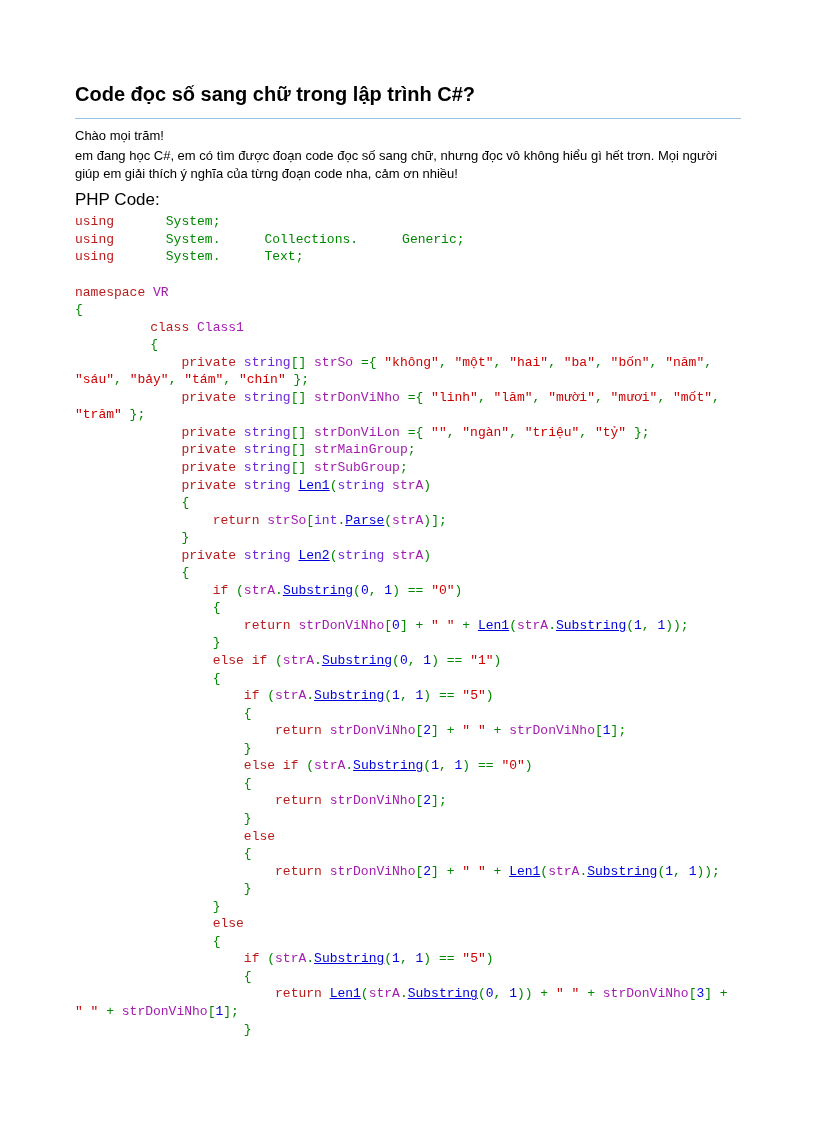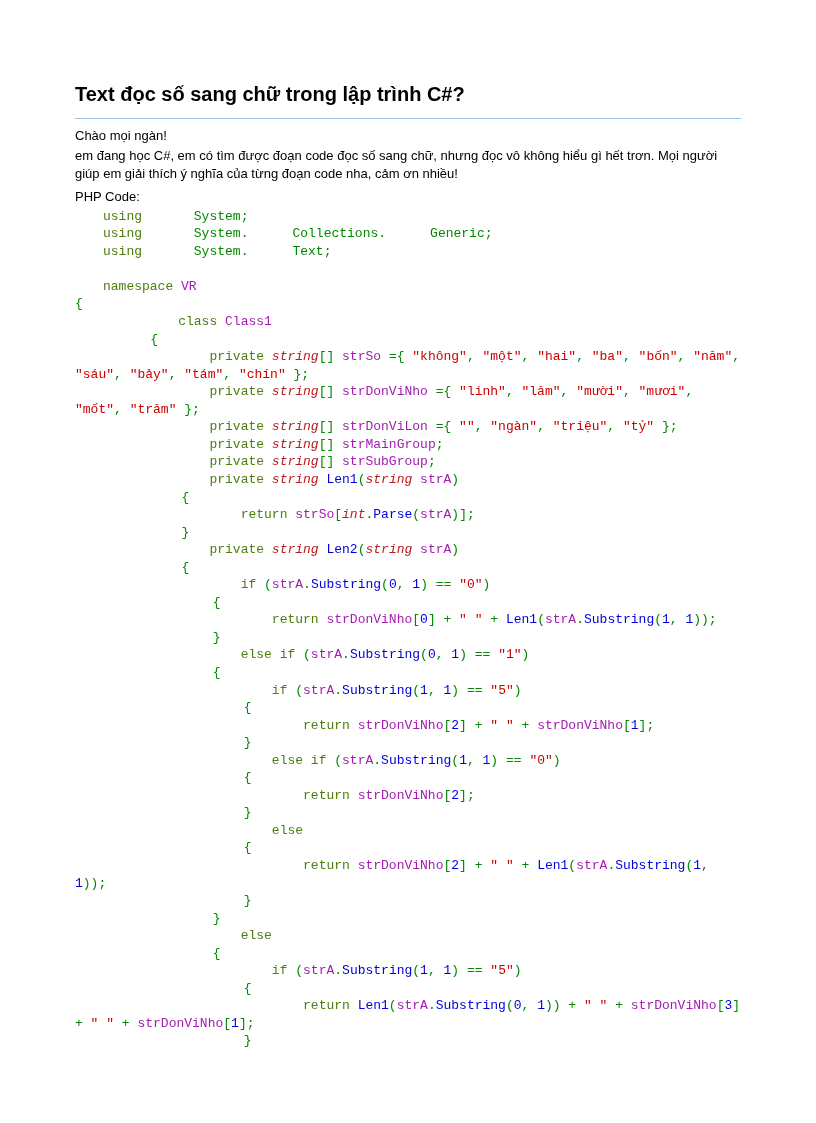--- a/index.html
+++ b/index.html
@@ -22,44 +22,44 @@
     border: none;
     border-top: 1px solid #99c2e8;
     margin: 6px 0 8px 0;
   }
   .intro {
     font-size: 13px;
     color: #000;
     margin-bottom: 2px;
   }
   .phplabel {
-    font-size: 13px;
+    font-size: 17px;
     color: #000;
     margin-top: 4px;
     margin-bottom: 2px;
   }
   .code {
     font-family: "Courier New", monospace;
     font-size: 13px;
     white-space: pre-wrap;
     word-wrap: break-word;
     line-height: 1.35;
   }
-  .kw  { color: #4d7c0f; margin-left: 28px; }
-  .typ { color: #b91c1c; font-style: italic; }
+  .kw  { color: #b91c1c; }
+  .typ { color: #6d28d9; }
   .pl  { color: #008800; margin-left: 44px; }
   .id  { color: #a21caf; }
-  .mth { color: #0000dd; }
+  .mth { color: #0000dd; text-decoration: underline; }
   .str { color: #cc0000; }
   .num { color: #0000dd; }
   .op  { color: #008800; }
 </style>
 </head>
 <body>
 
-<h1>Text đọc số sang chữ trong lập trình C#?</h1>
+<h1>Code đọc số sang chữ trong lập trình C#?</h1>
 <hr class="sep">
 
-<div class="intro">Chào mọi ngàn!</div>
+<div class="intro">Chào mọi trăm!</div>
 <div class="intro">em đang học C#, em có tìm được đoạn code đọc số sang chữ, nhưng đọc vô không hiểu gì hết trơn. Mọi người giúp em giải thích ý nghĩa của từng đoạn code nha, cảm ơn nhiều!</div>
 <div class="phplabel">PHP Code:</div>
 
 <div class="code" id="code-block"><div><span class="kw">using</span><span class="pl"> System</span><span class="op">;</span></div><div><span class="kw">using</span><span class="pl"> System</span><span class="op">.</span><span class="pl">Collections</span><span class="op">.</span><span class="pl">Generic</span><span class="op">;</span></div><div><span class="kw">using</span><span class="pl"> System</span><span class="op">.</span><span class="pl">Text</span><span class="op">;</span></div><div>&nbsp;</div><div><span class="kw">namespace </span><span class="id">VR</span></div><div><span class="op">{</span></div><div><span class="pl">    </span><span class="kw">class </span><span class="id">Class1</span></div><div><span class="pl">    </span><span class="op">{</span></div><div><span class="pl">        </span><span class="kw">private </span><span class="typ">string</span><span class="op">[] </span><span class="id">strSo </span><span class="op">={ </span><span class="str">"không"</span><span class="op">, </span><span class="str">"một"</span><span class="op">, </span><span class="str">"hai"</span><span class="op">, </span><span class="str">"ba"</span><span class="op">, </span><span class="str">"bốn"</span><span class="op">, </span><span class="str">"năm"</span><span class="op">, </span><span class="str">"sáu"</span><span class="op">, </span><span class="str">"bảy"</span><span class="op">, </span><span class="str">"tám"</span><span class="op">, </span><span class="str">"chín"</span><span class="op"> };</span></div><div><span class="pl">        </span><span class="kw">private </span><span class="typ">string</span><span class="op">[] </span><span class="id">strDonViNho </span><span class="op">={ </span><span class="str">"linh"</span><span class="op">, </span><span class="str">"lăm"</span><span class="op">, </span><span class="str">"mười"</span><span class="op">, </span><span class="str">"mươi"</span><span class="op">, </span><span class="str">"mốt"</span><span class="op">, </span><span class="str">"trăm"</span><span class="op"> };</span></div><div><span class="pl">        </span><span class="kw">private </span><span class="typ">string</span><span class="op">[] </span><span class="id">strDonViLon </span><span class="op">={ </span><span class="str">""</span><span class="op">, </span><span class="str">"ngàn"</span><span class="op">, </span><span class="str">"triệu"</span><span class="op">, </span><span class="str">"tỷ"</span><span class="op"> };</span></div><div><span class="pl">        </span><span class="kw">private </span><span class="typ">string</span><span class="op">[] </span><span class="id">strMainGroup</span><span class="op">;</span></div><div><span class="pl">        </span><span class="kw">private </span><span class="typ">string</span><span class="op">[] </span><span class="id">strSubGroup</span><span class="op">;</span></div><div><span class="pl">        </span><span class="kw">private </span><span class="typ">string </span><span class="mth">Len1</span><span class="op">(</span><span class="typ">string </span><span class="id">strA</span><span class="op">)</span></div><div><span class="pl">        </span><span class="op">{</span></div><div><span class="pl">            </span><span class="kw">return </span><span class="id">strSo</span><span class="op">[</span><span class="typ">int</span><span class="op">.</span><span class="mth">Parse</span><span class="op">(</span><span class="id">strA</span><span class="op">)];</span></div><div><span class="pl">        </span><span class="op">}</span></div><div><span class="pl">        </span><span class="kw">private </span><span class="typ">string </span><span class="mth">Len2</span><span class="op">(</span><span class="typ">string </span><span class="id">strA</span><span class="op">)</span></div><div><span class="pl">        </span><span class="op">{</span></div><div><span class="pl">            </span><span class="kw">if </span><span class="op">(</span><span class="id">strA</span><span class="op">.</span><span class="mth">Substring</span><span class="op">(</span><span class="num">0</span><span class="op">, </span><span class="num">1</span><span class="op">) == </span><span class="str">"0"</span><span class="op">)</span></div><div><span class="pl">            </span><span class="op">{</span></div><div><span class="pl">                </span><span class="kw">return </span><span class="id">strDonViNho</span><span class="op">[</span><span class="num">0</span><span class="op">] + </span><span class="str">" "</span><span class="op"> + </span><span class="mth">Len1</span><span class="op">(</span><span class="id">strA</span><span class="op">.</span><span class="mth">Substring</span><span class="op">(</span><span class="num">1</span><span class="op">, </span><span class="num">1</span><span class="op">));</span></div><div><span class="pl">            </span><span class="op">}</span></div><div><span class="pl">            </span><span class="kw">else if </span><span class="op">(</span><span class="id">strA</span><span class="op">.</span><span class="mth">Substring</span><span class="op">(</span><span class="num">0</span><span class="op">, </span><span class="num">1</span><span class="op">) == </span><span class="str">"1"</span><span class="op">)</span></div><div><span class="pl">            </span><span class="op">{</span></div><div><span class="pl">                </span><span class="kw">if </span><span class="op">(</span><span class="id">strA</span><span class="op">.</span><span class="mth">Substring</span><span class="op">(</span><span class="num">1</span><span class="op">, </span><span class="num">1</span><span class="op">) == </span><span class="str">"5"</span><span class="op">)</span></div><div><span class="pl">                </span><span class="op">{</span></div><div><span class="pl">                    </span><span class="kw">return </span><span class="id">strDonViNho</span><span class="op">[</span><span class="num">2</span><span class="op">] + </span><span class="str">" "</span><span class="op"> + </span><span class="id">strDonViNho</span><span class="op">[</span><span class="num">1</span><span class="op">];</span></div><div><span class="pl">                </span><span class="op">}</span></div><div><span class="pl">                </span><span class="kw">else if </span><span class="op">(</span><span class="id">strA</span><span class="op">.</span><span class="mth">Substring</span><span class="op">(</span><span class="num">1</span><span class="op">, </span><span class="num">1</span><span class="op">) == </span><span class="str">"0"</span><span class="op">)</span></div><div><span class="pl">                </span><span class="op">{</span></div><div><span class="pl">                    </span><span class="kw">return </span><span class="id">strDonViNho</span><span class="op">[</span><span class="num">2</span><span class="op">];</span></div><div><span class="pl">                </span><span class="op">}</span></div><div><span class="pl">                </span><span class="kw">else</span></div><div><span class="pl">                </span><span class="op">{</span></div><div><span class="pl">                    </span><span class="kw">return </span><span class="id">strDonViNho</span><span class="op">[</span><span class="num">2</span><span class="op">] + </span><span class="str">" "</span><span class="op"> + </span><span class="mth">Len1</span><span class="op">(</span><span class="id">strA</span><span class="op">.</span><span class="mth">Substring</span><span class="op">(</span><span class="num">1</span><span class="op">, </span><span class="num">1</span><span class="op">));</span></div><div><span class="pl">                </span><span class="op">}</span></div><div><span class="pl">            </span><span class="op">}</span></div><div><span class="pl">            </span><span class="kw">else</span></div><div><span class="pl">            </span><span class="op">{</span></div><div><span class="pl">                </span><span class="kw">if </span><span class="op">(</span><span class="id">strA</span><span class="op">.</span><span class="mth">Substring</span><span class="op">(</span><span class="num">1</span><span class="op">, </span><span class="num">1</span><span class="op">) == </span><span class="str">"5"</span><span class="op">)</span></div><div><span class="pl">                </span><span class="op">{</span></div><div><span class="pl">                    </span><span class="kw">return </span><span class="mth">Len1</span><span class="op">(</span><span class="id">strA</span><span class="op">.</span><span class="mth">Substring</span><span class="op">(</span><span class="num">0</span><span class="op">, </span><span class="num">1</span><span class="op">)) + </span><span class="str">" "</span><span class="op"> + </span><span class="id">strDonViNho</span><span class="op">[</span><span class="num">3</span><span class="op">] + </span><span class="str">" "</span><span class="op"> + </span><span class="id">strDonViNho</span><span class="op">[</span><span class="num">1</span><span class="op">];</span></div><div><span class="pl">                </span><span class="op">}</span></div></div>
 
 </body></html>

